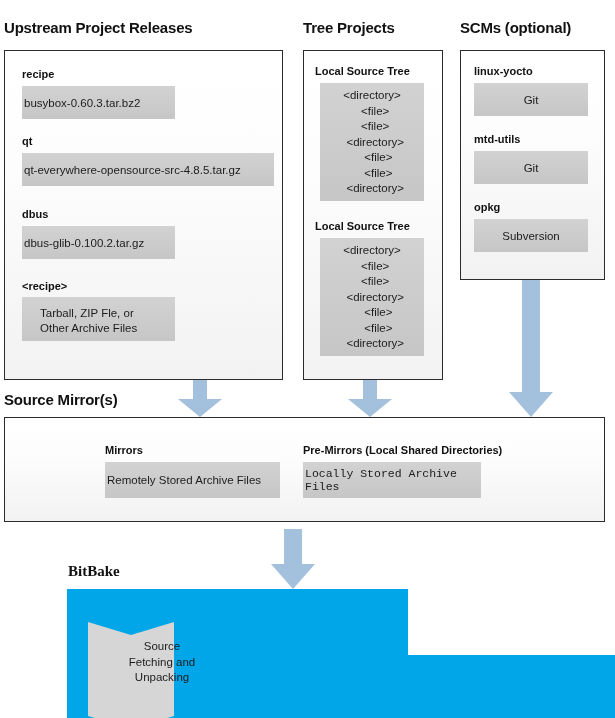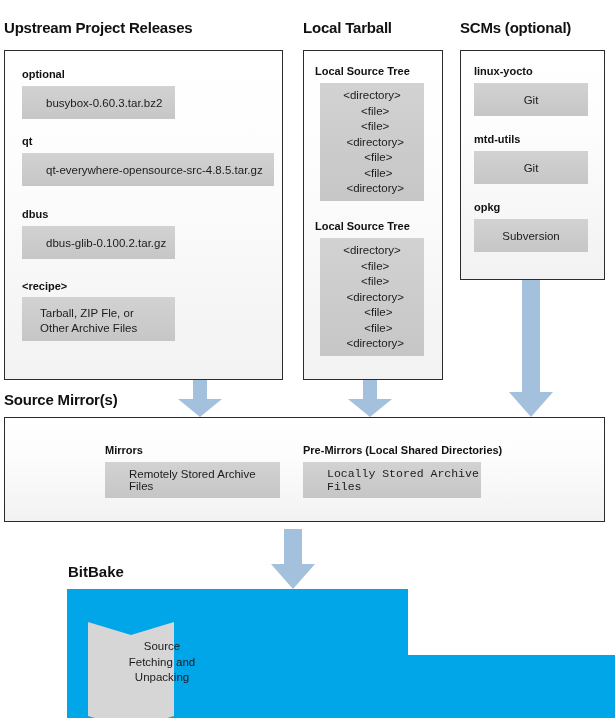--- a/index.html
+++ b/index.html
@@ -30,21 +30,21 @@
   }
   .gray-box{
     position:absolute;
     background:linear-gradient(to bottom,#d2d2d2 0%,#cbcbcb 60%,#c6c6c6 100%);
     box-sizing:border-box;
     display:flex;
     align-items:center;
     color:#1c1c1c;
     font-size:11.5px;
   }
-  .gray-box.pad-l{padding-left:24px;}
+  .gray-box.pad-l{padding-left:2px;}
   .gray-box.center{justify-content:center;}
   .gray-box.multiline{
     display:block;
     padding:9px 0 0 18px;
     line-height:15px;
   }
   .tree-box{
     position:absolute;
     background:linear-gradient(to bottom,#d2d2d2 0%,#cbcbcb 60%,#c6c6c6 100%);
     box-sizing:border-box;
@@ -80,28 +80,28 @@
     font-size:11px;font-weight:bold;color:#111;white-space:nowrap;
   }
 </style>
 </head>
 <body>
 
 <div class="canvas">
 
   <div class="col-title" style="left:4px;top:4px;">Upstream Project Releases</div>
 
-  <div class="col-title" style="left:303px;top:4px;">Local Tarball</div>
+  <div class="col-title" style="left:303px;top:4px;">Tree Projects</div>
 
   <div class="col-title" style="left:460px;top:4px;">SCMs (optional)</div>
 
   <div class="panel" style="left:4px;top:35px;width:279px;height:330px;">
   </div>
 
-  <div class="item-label" style="left:22px;top:53px;">optional</div>
+  <div class="item-label" style="left:22px;top:53px;">recipe</div>
   <div class="gray-box pad-l" style="left:22px;top:71px;width:153px;height:33px;">busybox-0.60.3.tar.bz2</div>
 
   <div class="item-label" style="left:22px;top:120px;">qt</div>
   <div class="gray-box pad-l" style="left:22px;top:138px;width:252px;height:33px;">qt-everywhere-opensource-src-4.8.5.tar.gz</div>
 
   <div class="item-label" style="left:22px;top:193px;">dbus</div>
   <div class="gray-box pad-l" style="left:22px;top:211px;width:153px;height:33px;">dbus-glib-0.100.2.tar.gz</div>
 
   <div class="item-label" style="left:22px;top:265px;">&lt;recipe&gt;</div>
   <div class="gray-box multiline" style="left:22px;top:282px;width:153px;height:44px;">
@@ -174,21 +174,21 @@
 
   <div class="mir-label" style="left:303px;top:429px;">Pre-Mirrors (Local Shared Directories)</div>
   <div class="gray-box pad-l" style="left:303px;top:447px;width:178px;height:36px;font-family:Liberation Mono, monospace;">Locally Stored Archive Files</div>
 
   <div class="arrow" style="left:269px;top:514px;">
     <svg width="48" height="61" viewBox="0 0 48 61">
       <polygon points="15,0 33,0 33,35 46,35 24,60 2,35 15,35" fill="#a3c0dc"></polygon>
     </svg>
   </div>
 
-  <div class="bitbake-title" style="left:68px;top:548px;">BitBake</div>
+  <div class="bitbake-title" style="left:68px;top:548px;font-family:Liberation Serif, serif;">BitBake</div>
 
   <div class="bb-shape" style="left:67px;top:574px;">
     <svg width="548" height="144" viewBox="0 0 548 144">
       <path d="M0,0 H341 V66 H548 V132 H341 V144 H0 Z" fill="#00a6e8"></path>
     </svg>
   </div>
 
   <div class="chevron-box" style="left:88px;top:607px;">
     <svg width="86" height="107" viewBox="0 0 86 107">
       <path d="M0,0 H86 V94 L43,107 L0,94 Z" fill="#d6d6d6"></path>

